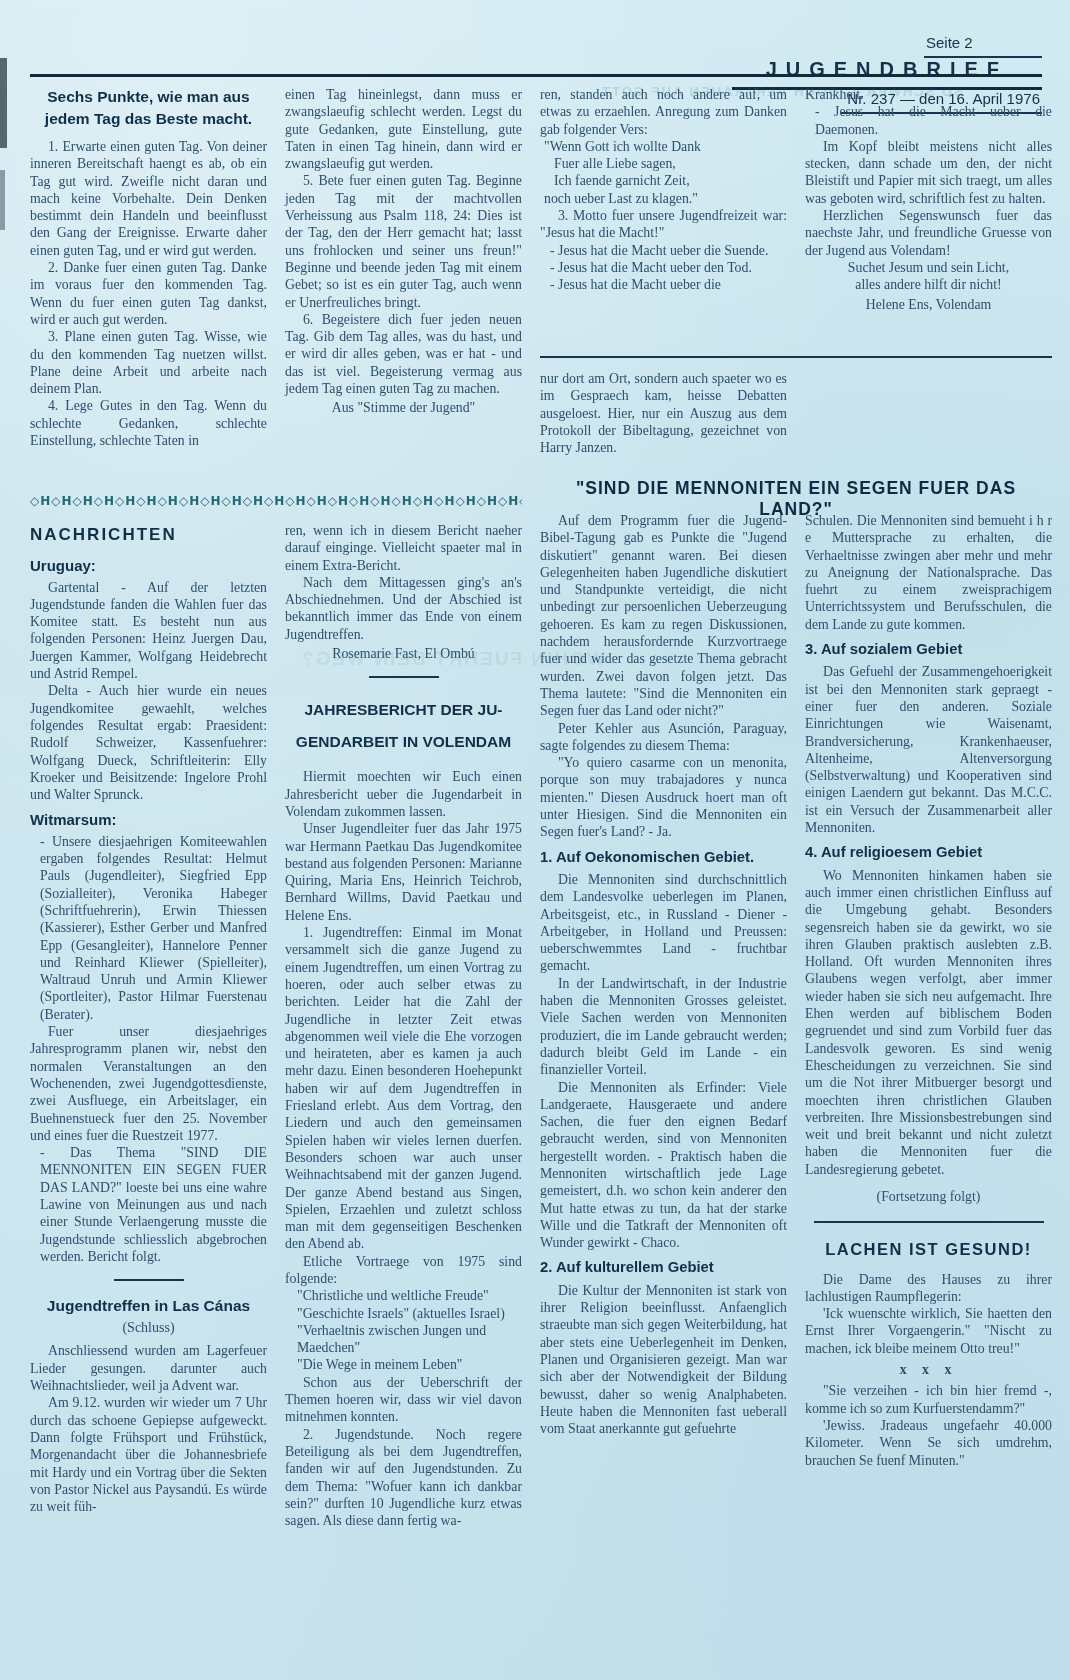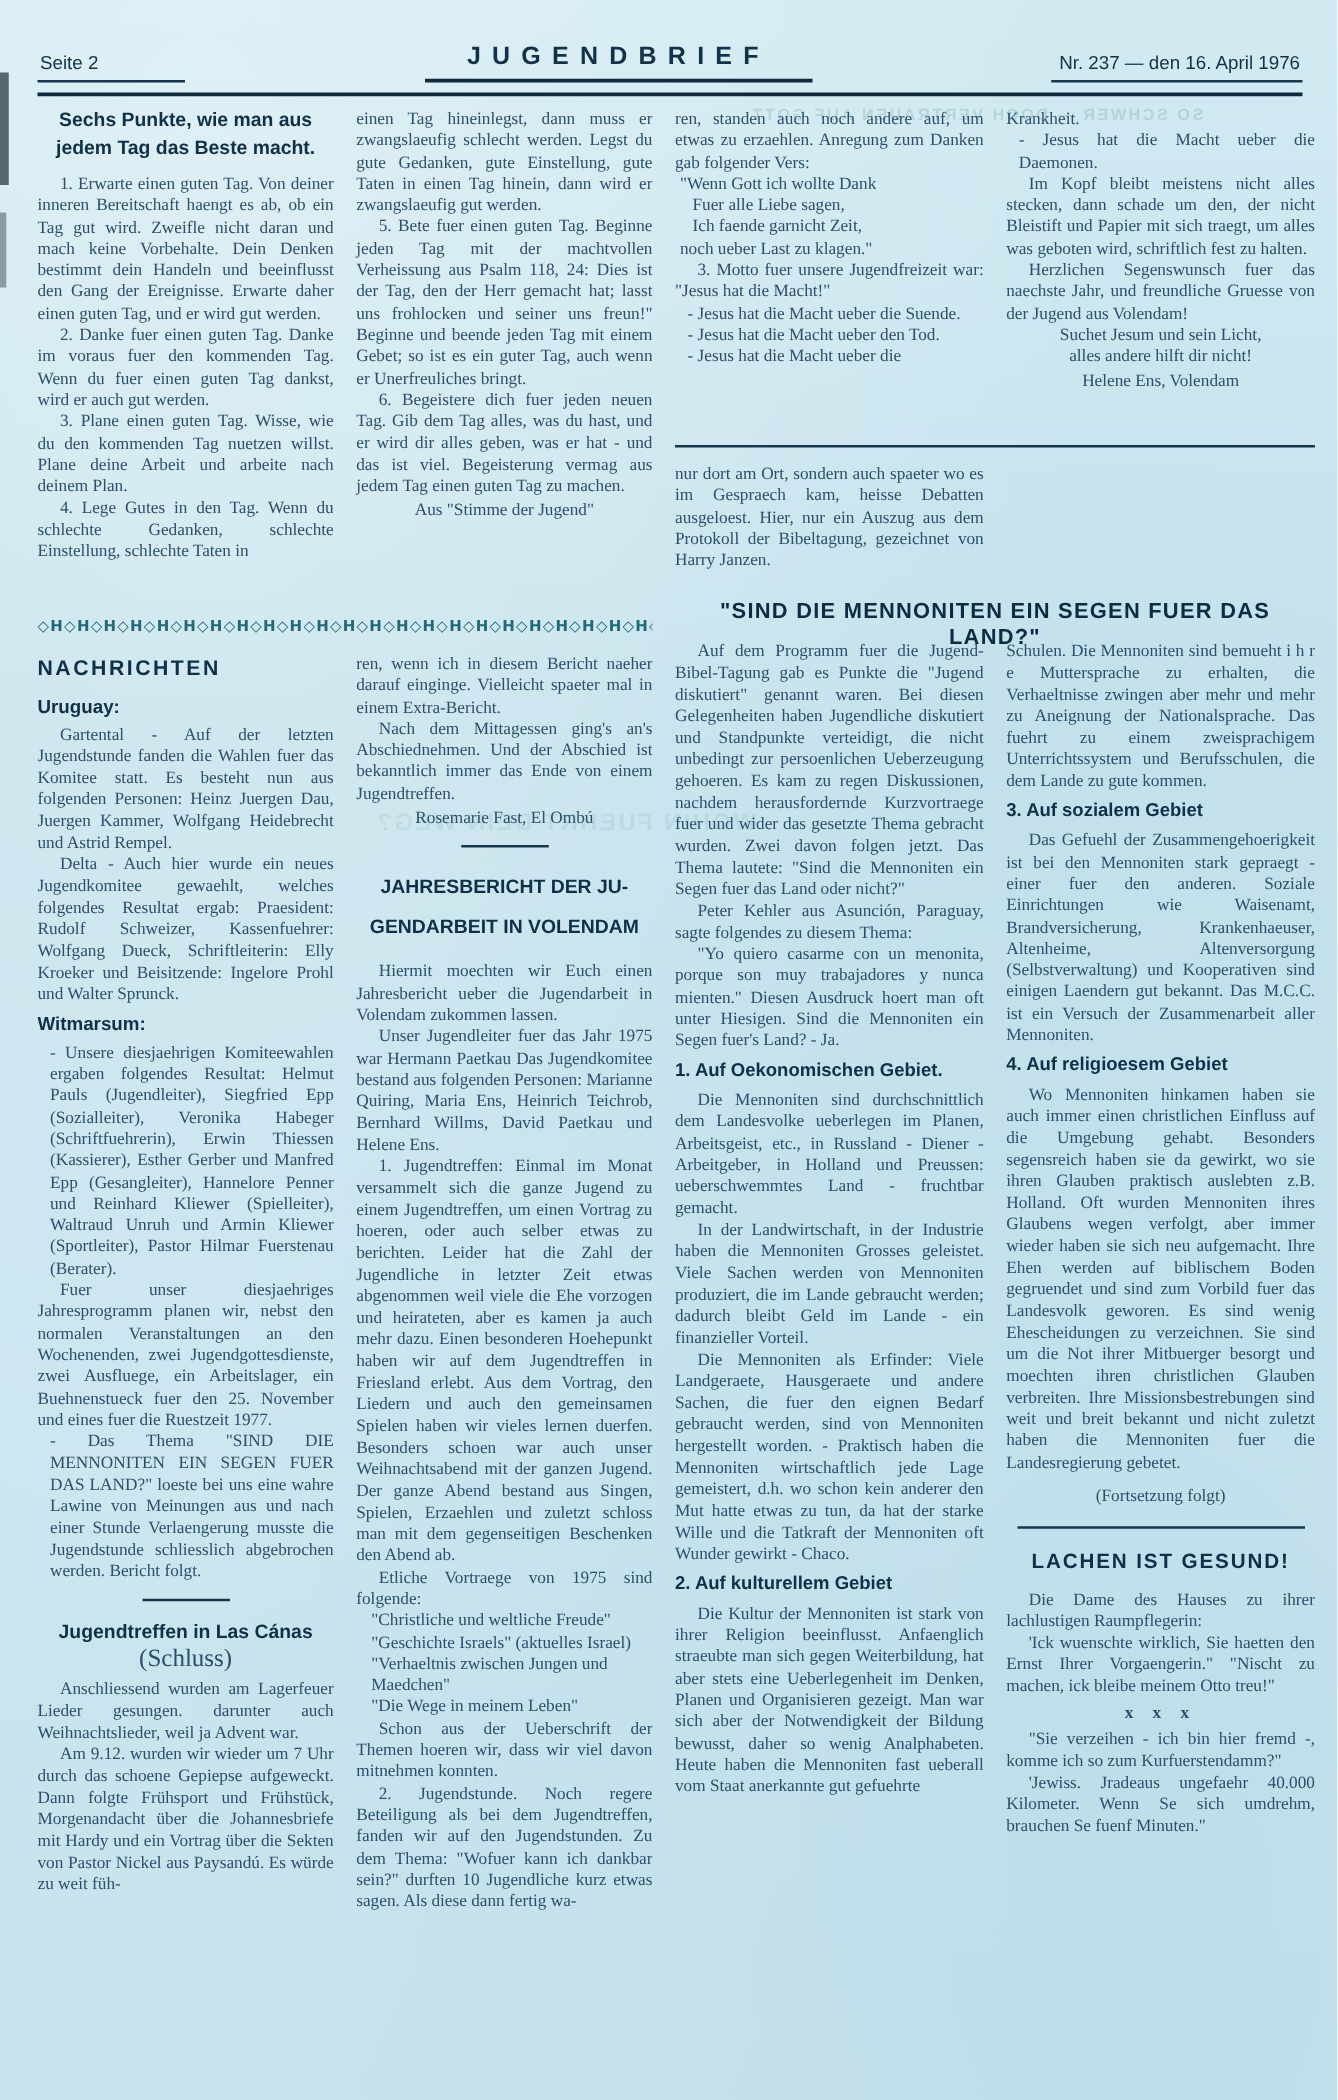--- a/index.html
+++ b/index.html
@@ -6,21 +6,21 @@
   .page{position:relative;width:1070px;height:1680px;overflow:hidden;
     background:
       radial-gradient(ellipse at 15% 8%, rgba(255,255,255,0.30), rgba(255,255,255,0) 55%),
       radial-gradient(ellipse at 85% 90%, rgba(170,210,225,0.35), rgba(255,255,255,0) 60%),
       linear-gradient(180deg,#d2eaf2 0%,#c6e2ec 35%,#cbe5ef 70%,#c9e3ed 100%);
     font-family:"Liberation Serif",serif;color:#2b4f6d;}
   .edge-mark{position:absolute;background:rgba(15,30,45,0.65);}
   
   .masthead{position:absolute;left:30px;top:34px;width:1012px;display:flex;
     justify-content:space-between;align-items:flex-end;
-    font-family:"Liberation Sans",sans-serif;color:#11324a;}
+    font-family:"Liberation Sans",sans-serif;color:#11324a;flex-direction:column;}
   .mast-left{font-size:15px;border-bottom:2px solid #16364e;padding:0 6px 5px 2px;min-width:110px;}
   .mast-center{font-size:20px;font-weight:bold;letter-spacing:9px;border-bottom:3px solid #10293c;
     padding:0 34px 6px 34px;}
   .mast-right{font-size:15px;border-bottom:2px solid #16364e;padding:0 2px 5px 6px;}
   .mast-rule{position:absolute;left:30px;top:74px;width:1012px;border-top:3px solid #10293c;}
   
   .ghost{position:absolute;transform:scaleX(-1);color:rgba(45,110,100,0.45);opacity:0.38;
     font-family:"Liberation Sans",sans-serif;font-weight:bold;pointer-events:none;filter:blur(0.4px);}
   .ghost-top{left:600px;top:84px;font-size:13px;letter-spacing:2px;}
   .ghost-mid{left:300px;top:648px;font-size:19px;letter-spacing:2px;opacity:0.20;}
@@ -51,21 +51,21 @@
     font-family:"DejaVu Sans",sans-serif;font-weight:bold;font-size:12px;letter-spacing:1px;
     color:#1e6b77;}
   .rule-half{position:absolute;border-top:2px solid #16364e;}
   .short-rule{width:70px;border-top:2px solid #16364e;margin:14px auto 14px auto;}
   .sig{text-align:center;text-indent:0;margin-top:2px;}
   .verse{text-indent:0;padding-left:14px;text-align:left;}
   .verse.v0,.verse.v3{padding-left:4px;}
   .hang{text-indent:0;padding-left:10px;text-align:justify;}
   .vortrag{text-indent:0;padding-left:12px;text-align:left;}
   .xxx{text-align:center;text-indent:0;font-weight:bold;letter-spacing:6px;margin:4px 0;}
-  .schluss{text-align:center;text-indent:0;font-size:20px;margin:2px 0 6px 0;}
+  .schluss{text-align:center;text-indent:0;font-size:14px;margin:2px 0 6px 0;}
   .fortsetzung{text-align:center;text-indent:0;margin-top:10px;}
   .h-lachen{font-family:"Liberation Sans",sans-serif;font-weight:bold;color:#0f3049;
     font-size:16.5px;letter-spacing:1.5px;text-align:center;margin:18px 0 12px 0;}
 </style>
 </head>
 <body>
 
 <div class="page">
 
   <div class="edge-mark" style="left:0;top:58px;width:7px;height:90px;"></div>

